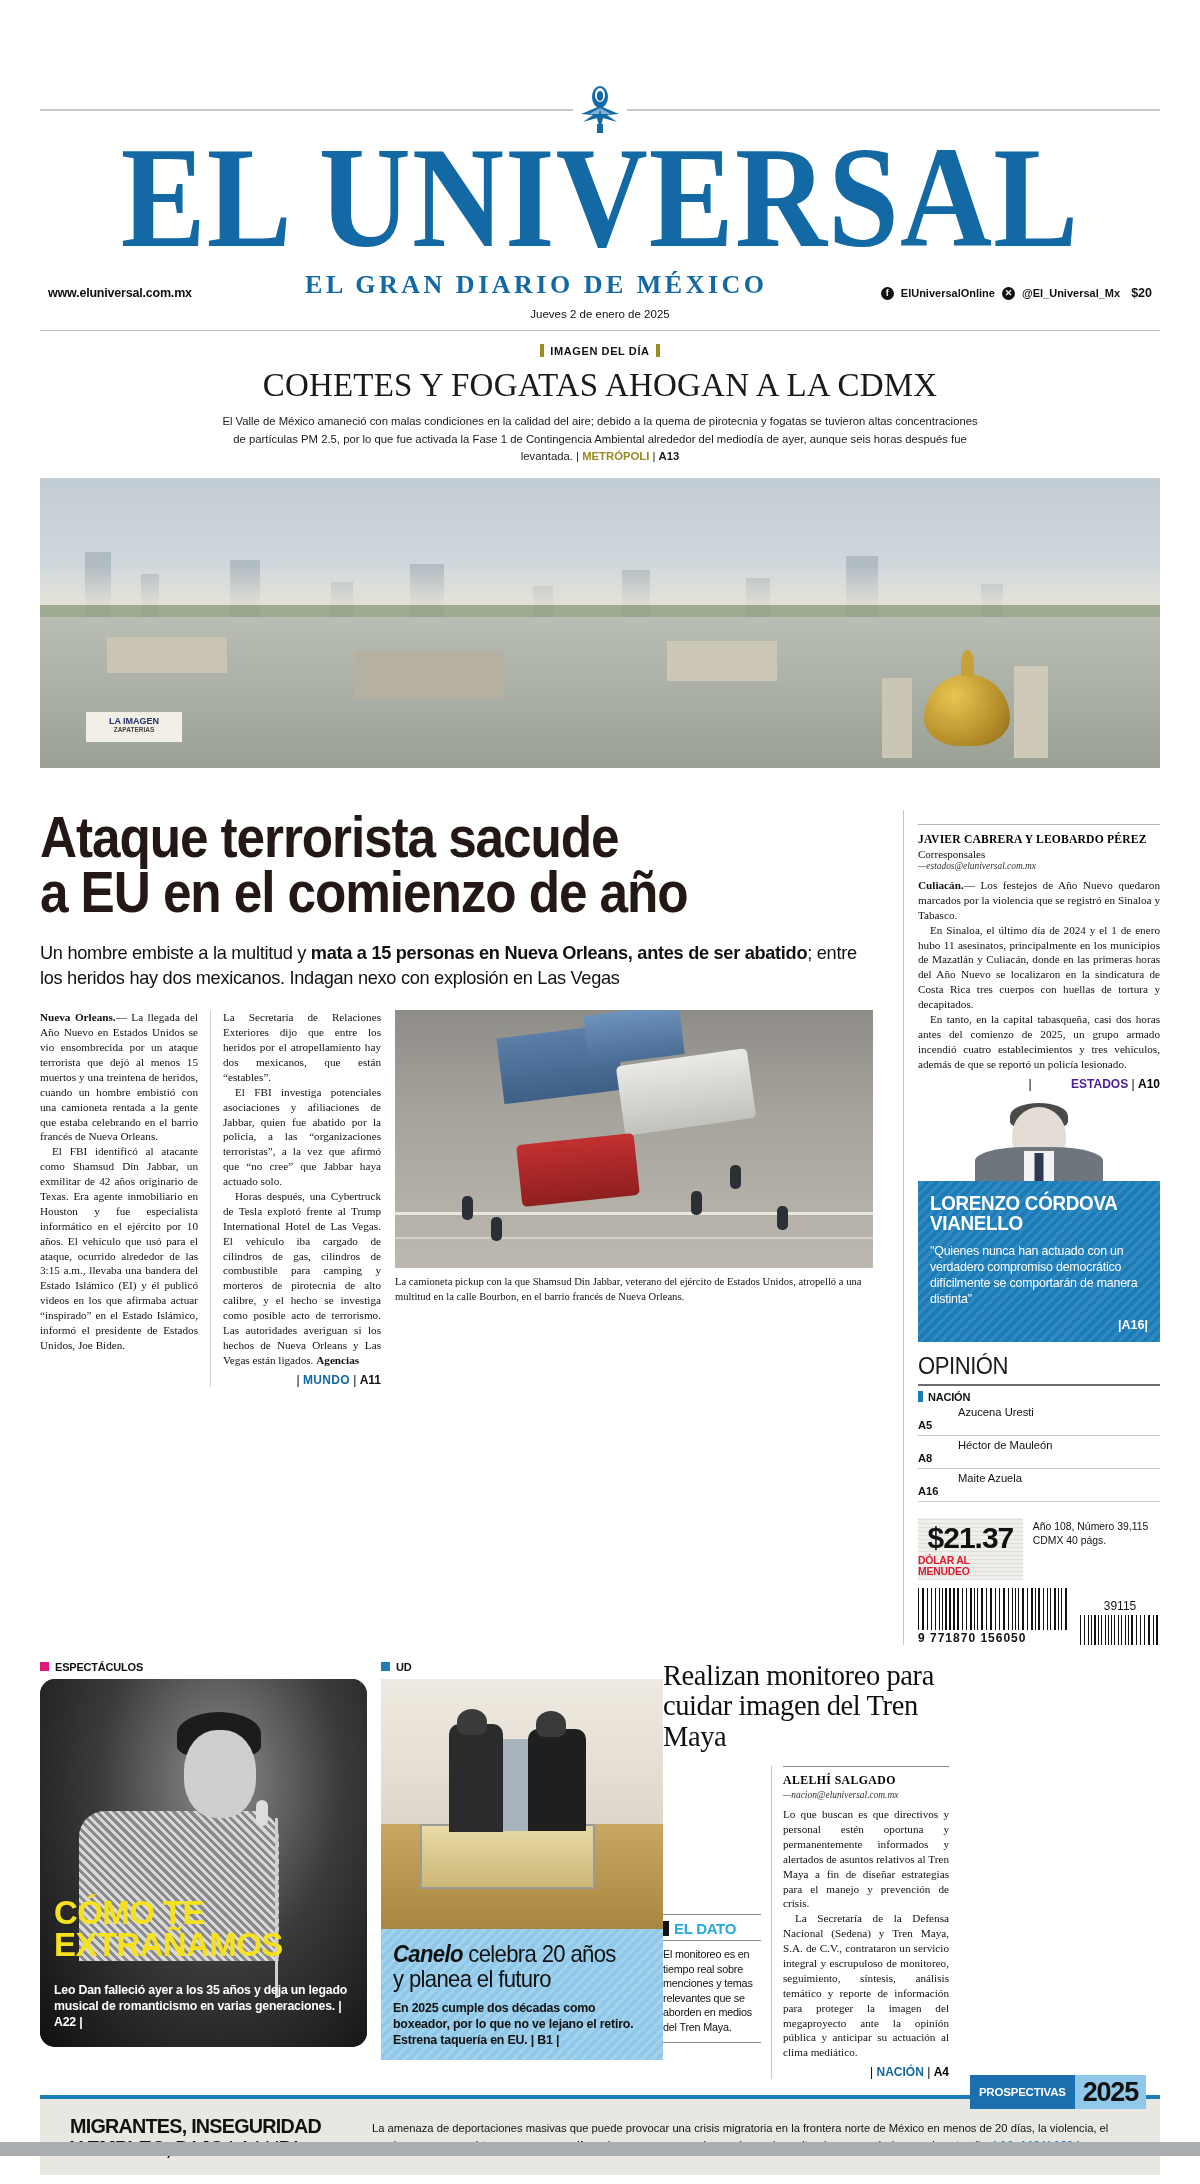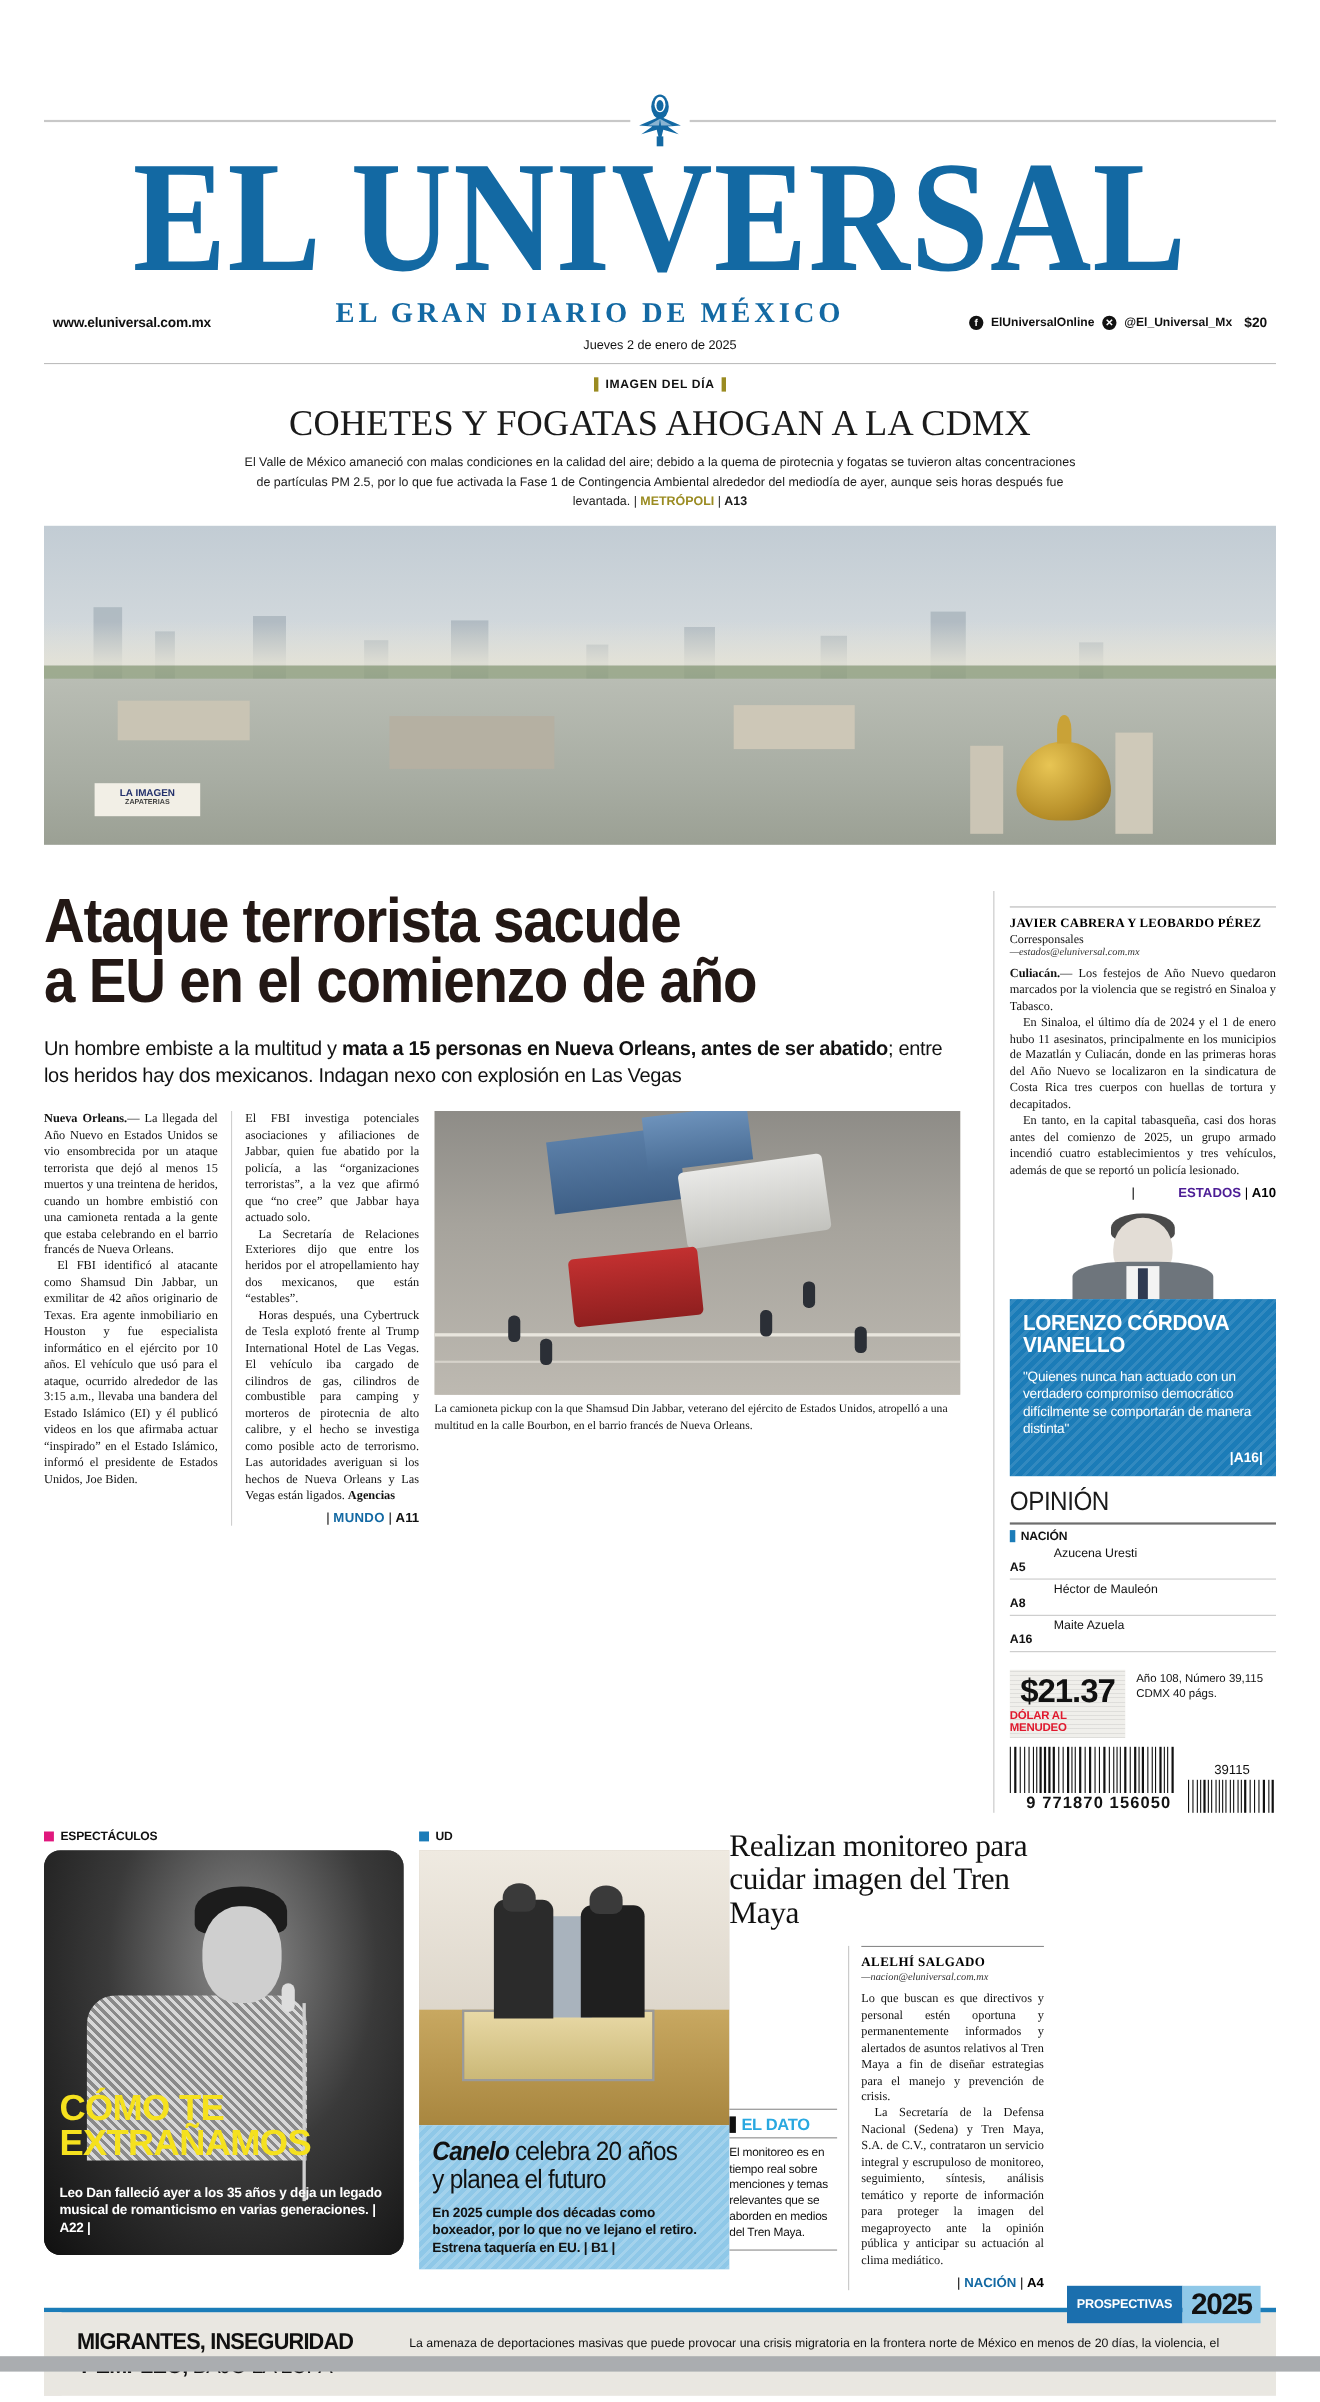--- a/index.html
+++ b/index.html
@@ -215,21 +215,21 @@
     background: repeating-linear-gradient(0deg, rgba(160,160,160,.22) 0 1px, rgba(0,0,0,0) 1px 4px);
   }
   .dollar-val { font-family:"Liberation Sans",sans-serif; font-weight:800; font-size:30px; color:#111; position:relative; z-index:1; letter-spacing:-1px;}
   .dollar-lbl { font-size:10.4px; font-weight:800; color:#e0182d; position:relative; z-index:1; letter-spacing:-0.2px;}
   .issue-meta { font-size:10.4px; line-height:1.38; color:#111; padding-top:2px;}
 
   .barcodes { display:flex; gap:12px; margin-top:8px; align-items:flex-end; }
   .bc-main { width:150px; }
   .bc-bars { height:42px; display:flex; gap:1px; align-items:stretch; }
   .bc-bars i { display:block; background:#111; }
-  .bc-num { font-size:15px; font-weight:600; letter-spacing:1px; margin-top:1px; color:#111;margin-left:15px;}
+  .bc-num { font-size:12px; font-weight:600; letter-spacing:1px; margin-top:1px; color:#111;}
   .bc-small { width:80px; }
   .bc-small .bc-num2 { font-size:12px; text-align:center; color:#111; margin-bottom:2px;}
 
   
   .bottom-wrap { margin: 16px 40px 0 40px; display:flex; }
   .bt-left { width: 327px; }
   .bt-mid { width: 282px; margin-left:14px;}
   .bt-right { width: 286px; margin-left:0;}
 
   .tag-row { display:flex; align-items:center; gap:6px; margin-bottom:6px;}
@@ -445,22 +445,22 @@
       <div class="story-grid">
         <div class="col-txt">
           <div class="body-serif">
             <p><span class="lede">Nueva Orleans.</span><span>— La llegada del Año Nuevo en Estados Unidos se vio ensombrecida por un ataque terrorista que dejó al menos 15 muertos y una treintena de heridos, cuando un hombre embistió con una camioneta rentada a la gente que estaba celebrando en el barrio francés de Nueva Orleans.</span></p>
             <p>El FBI identificó al atacante como Shamsud Din Jabbar, un exmilitar de 42 años originario de Texas. Era agente inmobiliario en Houston y fue especialista informático en el ejército por 10 años. El vehículo que usó para el ataque, ocurrido alrededor de las 3:15 a.m., llevaba una bandera del Estado Islámico (EI) y él publicó videos en los que afirmaba actuar “inspirado” en el Estado Islámico, informó el presidente de Estados Unidos, Joe Biden.</p>
           </div>
         </div>
         <div class="col-gap"></div>
         <div class="col-txt">
           <div class="body-serif">
+            <p><span>La Secretaría de Relaciones Exteriores dijo que entre los heridos por el atropellamiento hay dos mexicanos, que están “estables”.</span></p>
             <p>El FBI investiga potenciales asociaciones y afiliaciones de Jabbar, quien fue abatido por la policía, a las “organizaciones terroristas”, a la vez que afirmó que “no cree” que Jabbar haya actuado solo.</p>
-            <p><span>La Secretaría de Relaciones Exteriores dijo que entre los heridos por el atropellamiento hay dos mexicanos, que están “estables”.</span></p>
             <p><span>Horas después, una Cybertruck de Tesla explotó frente al Trump International Hotel de Las Vegas. El vehículo iba cargado de cilindros de gas, cilindros de combustible para camping y morteros de pirotecnia de alto calibre, y el hecho se investiga como posible acto de terrorismo. Las autoridades averiguan si los hechos de Nueva Orleans y Las Vegas están ligados.</span> <span class="agencias">Agencias</span></p>
           </div>
           <div class="sect-line">
             <span>|</span>
             <span class="s">MUNDO</span>
             <span>|</span>
             <span class="p">A11</span>
           </div>
         </div>
 

